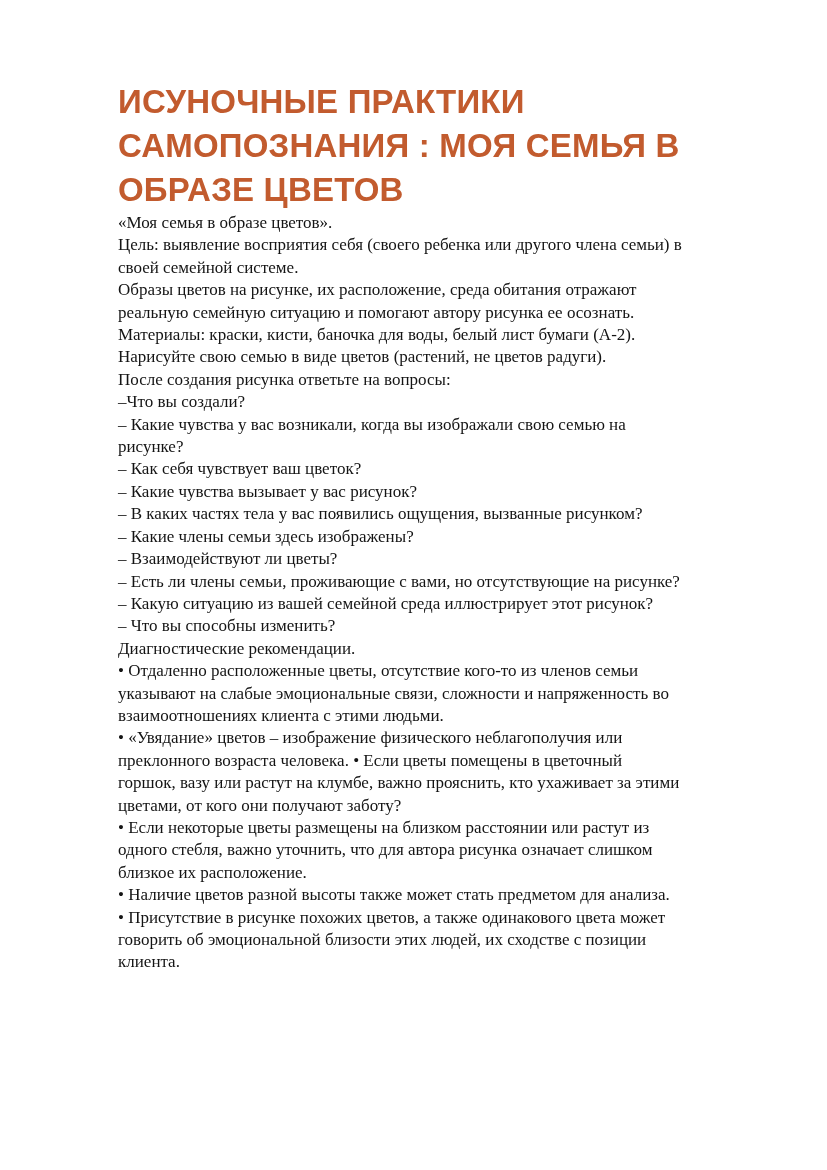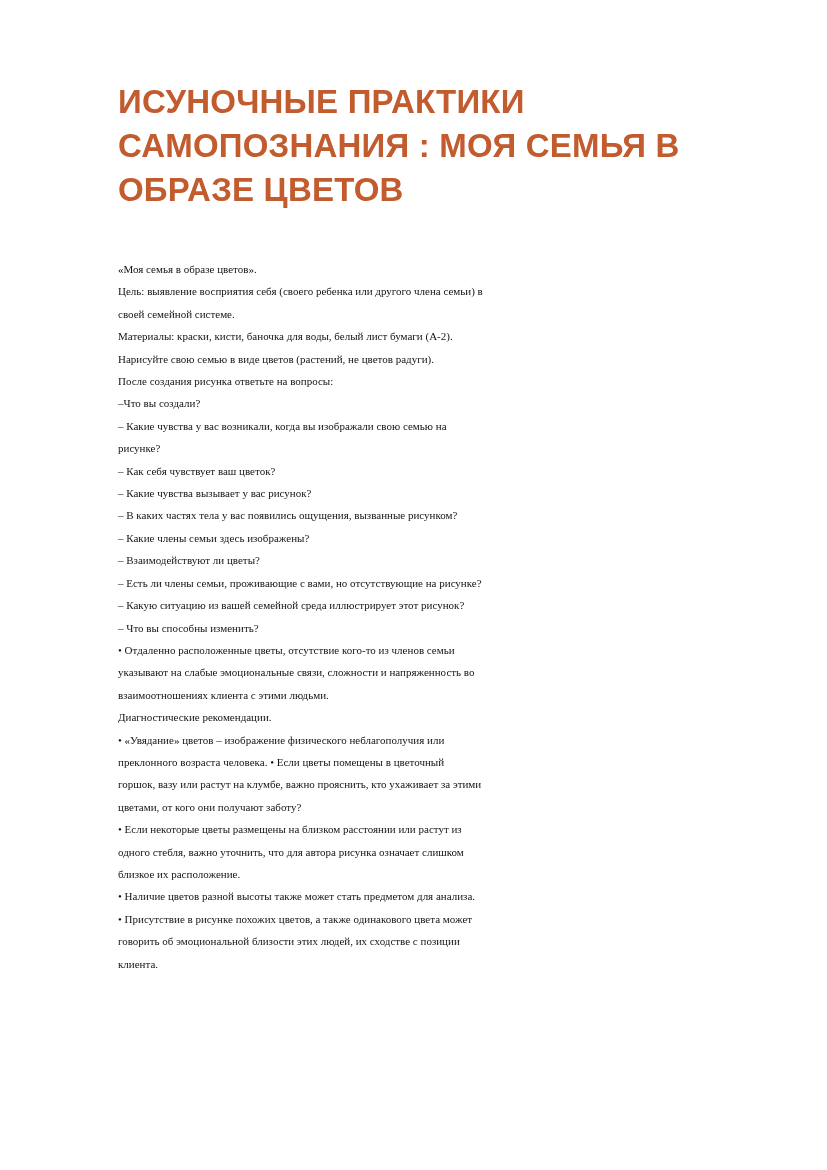--- a/index.html
+++ b/index.html
@@ -24,61 +24,62 @@
     margin: 0;
     font-family: "Liberation Sans", "DejaVu Sans", sans-serif;
     font-weight: bold;
     font-size: 33px;
     line-height: 44px;
     letter-spacing: 0.2px;
     color: #c25b2e;
     white-space: pre-line;
   }
   .doc-body {
-    margin-top: 46px;
     font-family: "Liberation Serif", "DejaVu Serif", serif;
-    font-size: 11px;
+    font-size: 17px;
     line-height: 22.4px;
     color: #141414;
   }
   .para {
     margin: 0;
     white-space: pre-line;
   }
 </style>
 </head>
 <body>
 
 <div class="page">
   <div class="content">
     <h1 class="doc-title">ИСУНОЧНЫЕ ПРАКТИКИ
 САМОПОЗНАНИЯ : МОЯ СЕМЬЯ В
 ОБРАЗЕ ЦВЕТОВ</h1>
     <div class="doc-body">
       <p class="para">«Моя семья в образе цветов».</p>
       <p class="para">Цель: выявление восприятия себя (своего ребенка или другого члена семьи) в
 своей семейной системе.</p>
+      <p class="para">Образы цветов на рисунке, их расположение, среда обитания отражают
+реальную семейную ситуацию и помогают автору рисунка ее осознать.</p>
       <p class="para">Материалы: краски, кисти, баночка для воды, белый лист бумаги (А-2).</p>
       <p class="para">Нарисуйте свою семью в виде цветов (растений, не цветов радуги).</p>
       <p class="para">После создания рисунка ответьте на вопросы:</p>
       <p class="para">–Что вы создали?</p>
       <p class="para">– Какие чувства у вас возникали, когда вы изображали свою семью на
 рисунке?</p>
       <p class="para">– Как себя чувствует ваш цветок?</p>
       <p class="para">– Какие чувства вызывает у вас рисунок?</p>
       <p class="para">– В каких частях тела у вас появились ощущения, вызванные рисунком?</p>
       <p class="para">– Какие члены семьи здесь изображены?</p>
       <p class="para">– Взаимодействуют ли цветы?</p>
       <p class="para">– Есть ли члены семьи, проживающие с вами, но отсутствующие на рисунке?</p>
       <p class="para">– Какую ситуацию из вашей семейной среда иллюстрирует этот рисунок?</p>
       <p class="para">– Что вы способны изменить?</p>
+      <p class="para">Диагностические рекомендации.</p>
       <p class="para">• Отдаленно расположенные цветы, отсутствие кого-то из членов семьи
 указывают на слабые эмоциональные связи, сложности и напряженность во
 взаимоотношениях клиента с этими людьми.</p>
-      <p class="para">Диагностические рекомендации.</p>
       <p class="para">• «Увядание» цветов – изображение физического неблагополучия или
 преклонного возраста человека. • Если цветы помещены в цветочный
 горшок, вазу или растут на клумбе, важно прояснить, кто ухаживает за этими
 цветами, от кого они получают заботу?</p>
       <p class="para">• Если некоторые цветы размещены на близком расстоянии или растут из
 одного стебля, важно уточнить, что для автора рисунка означает слишком
 близкое их расположение.</p>
       <p class="para">• Наличие цветов разной высоты также может стать предметом для анализа.</p>
       <p class="para">• Присутствие в рисунке похожих цветов, а также одинакового цвета может
 говорить об эмоциональной близости этих людей, их сходстве с позиции

